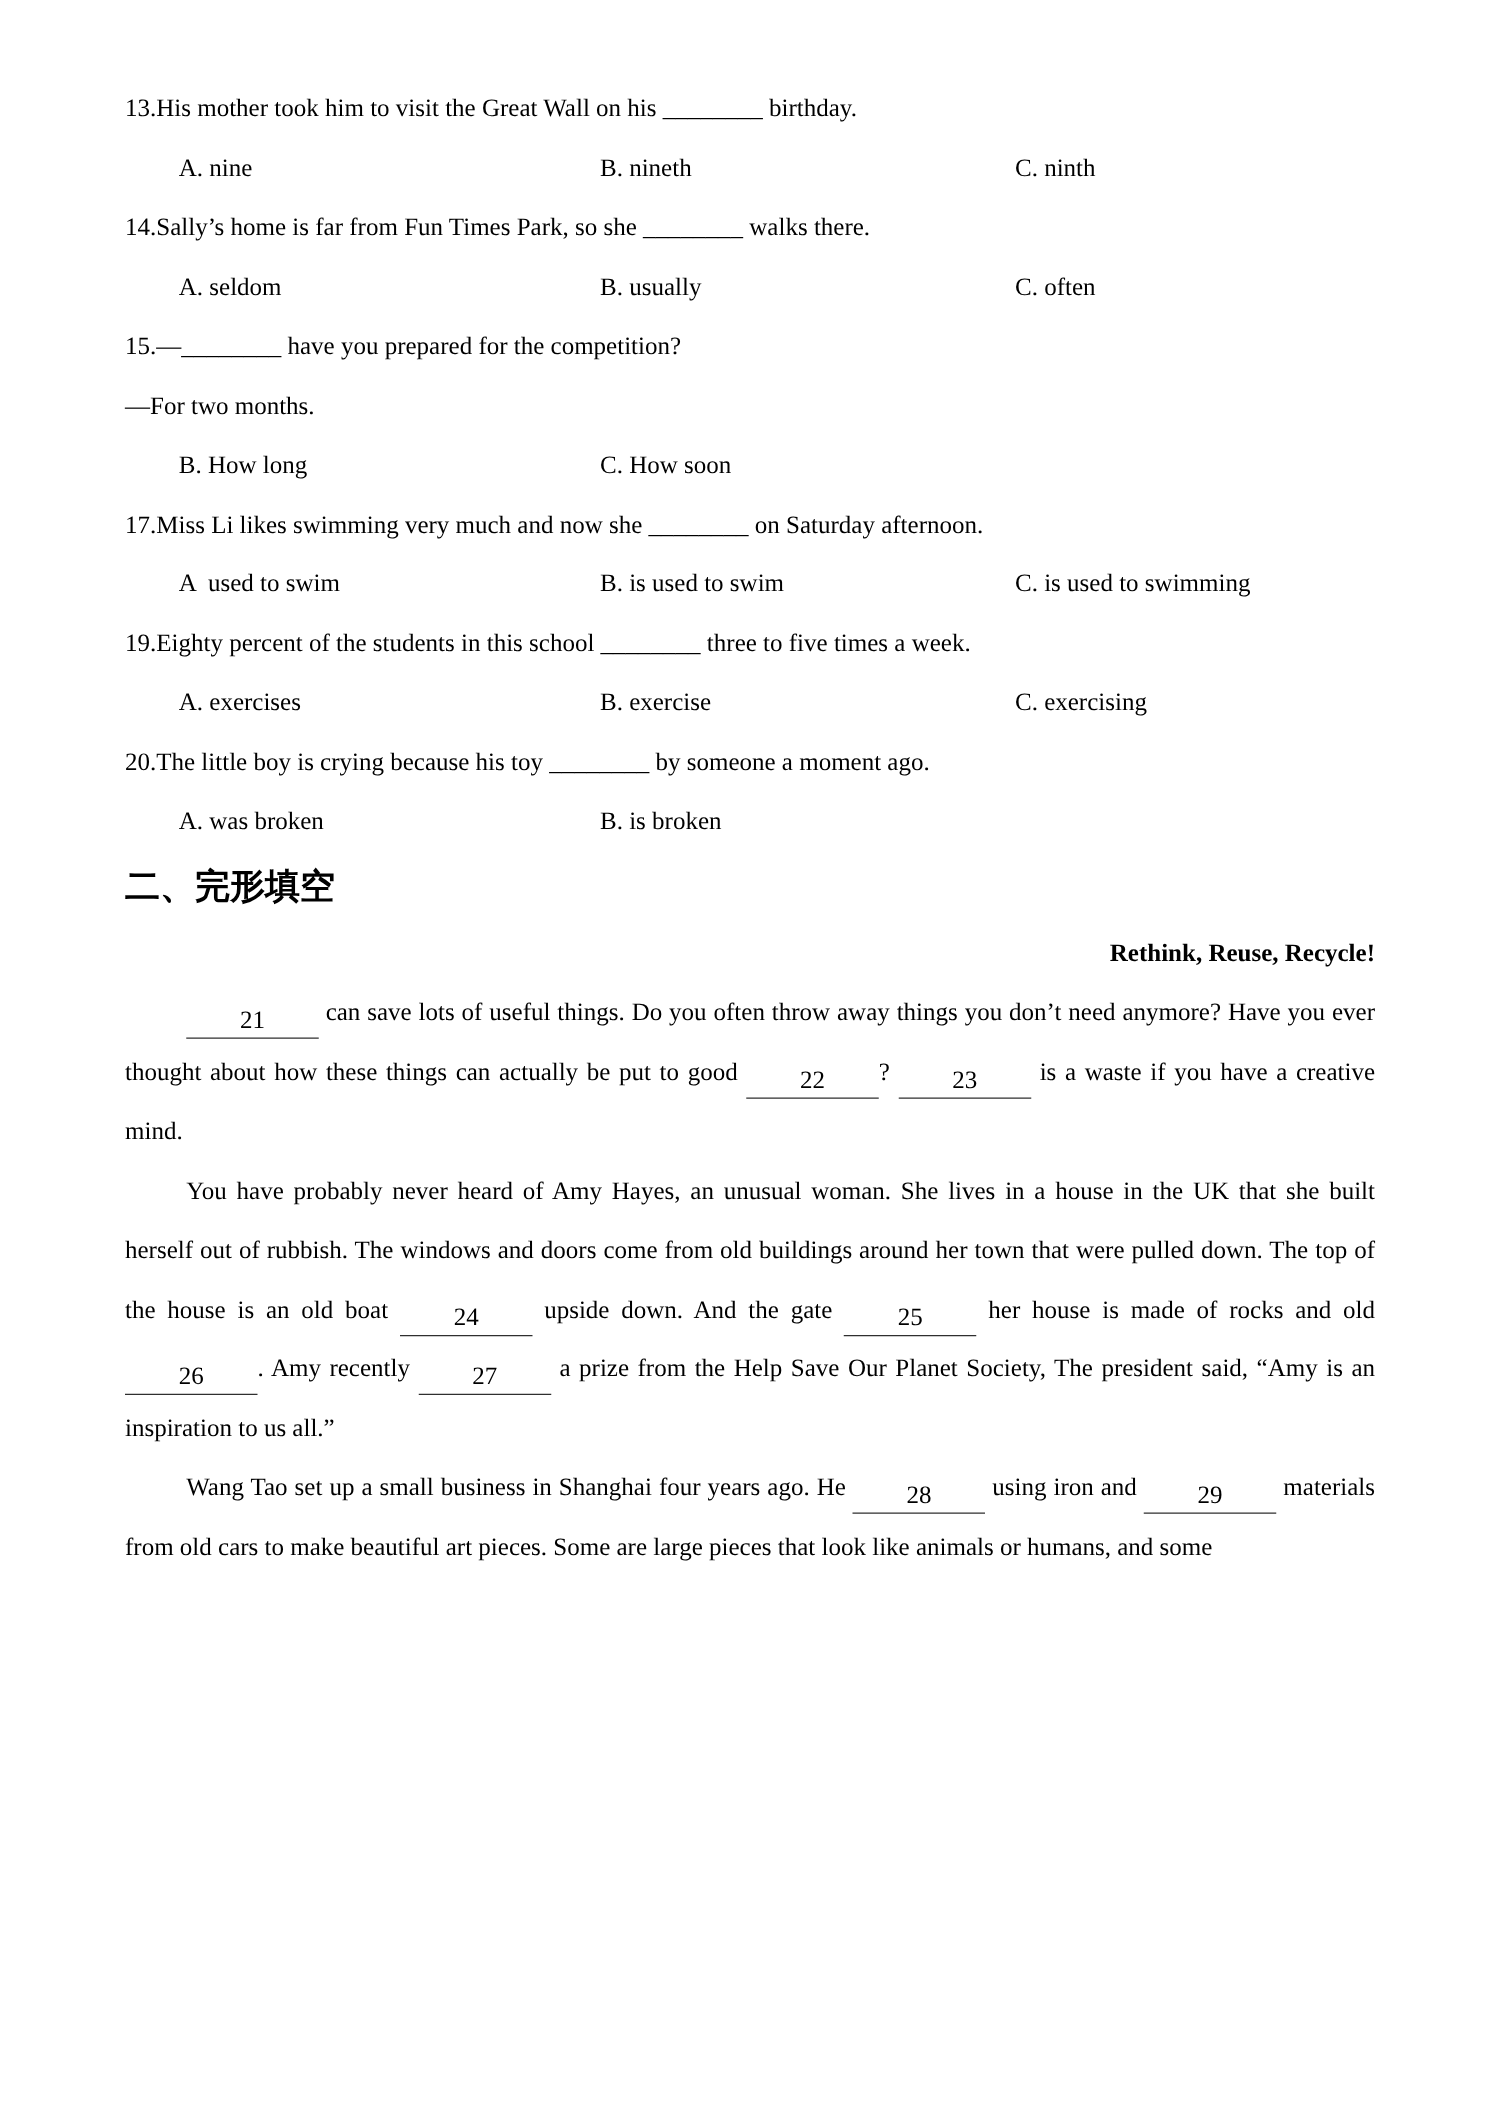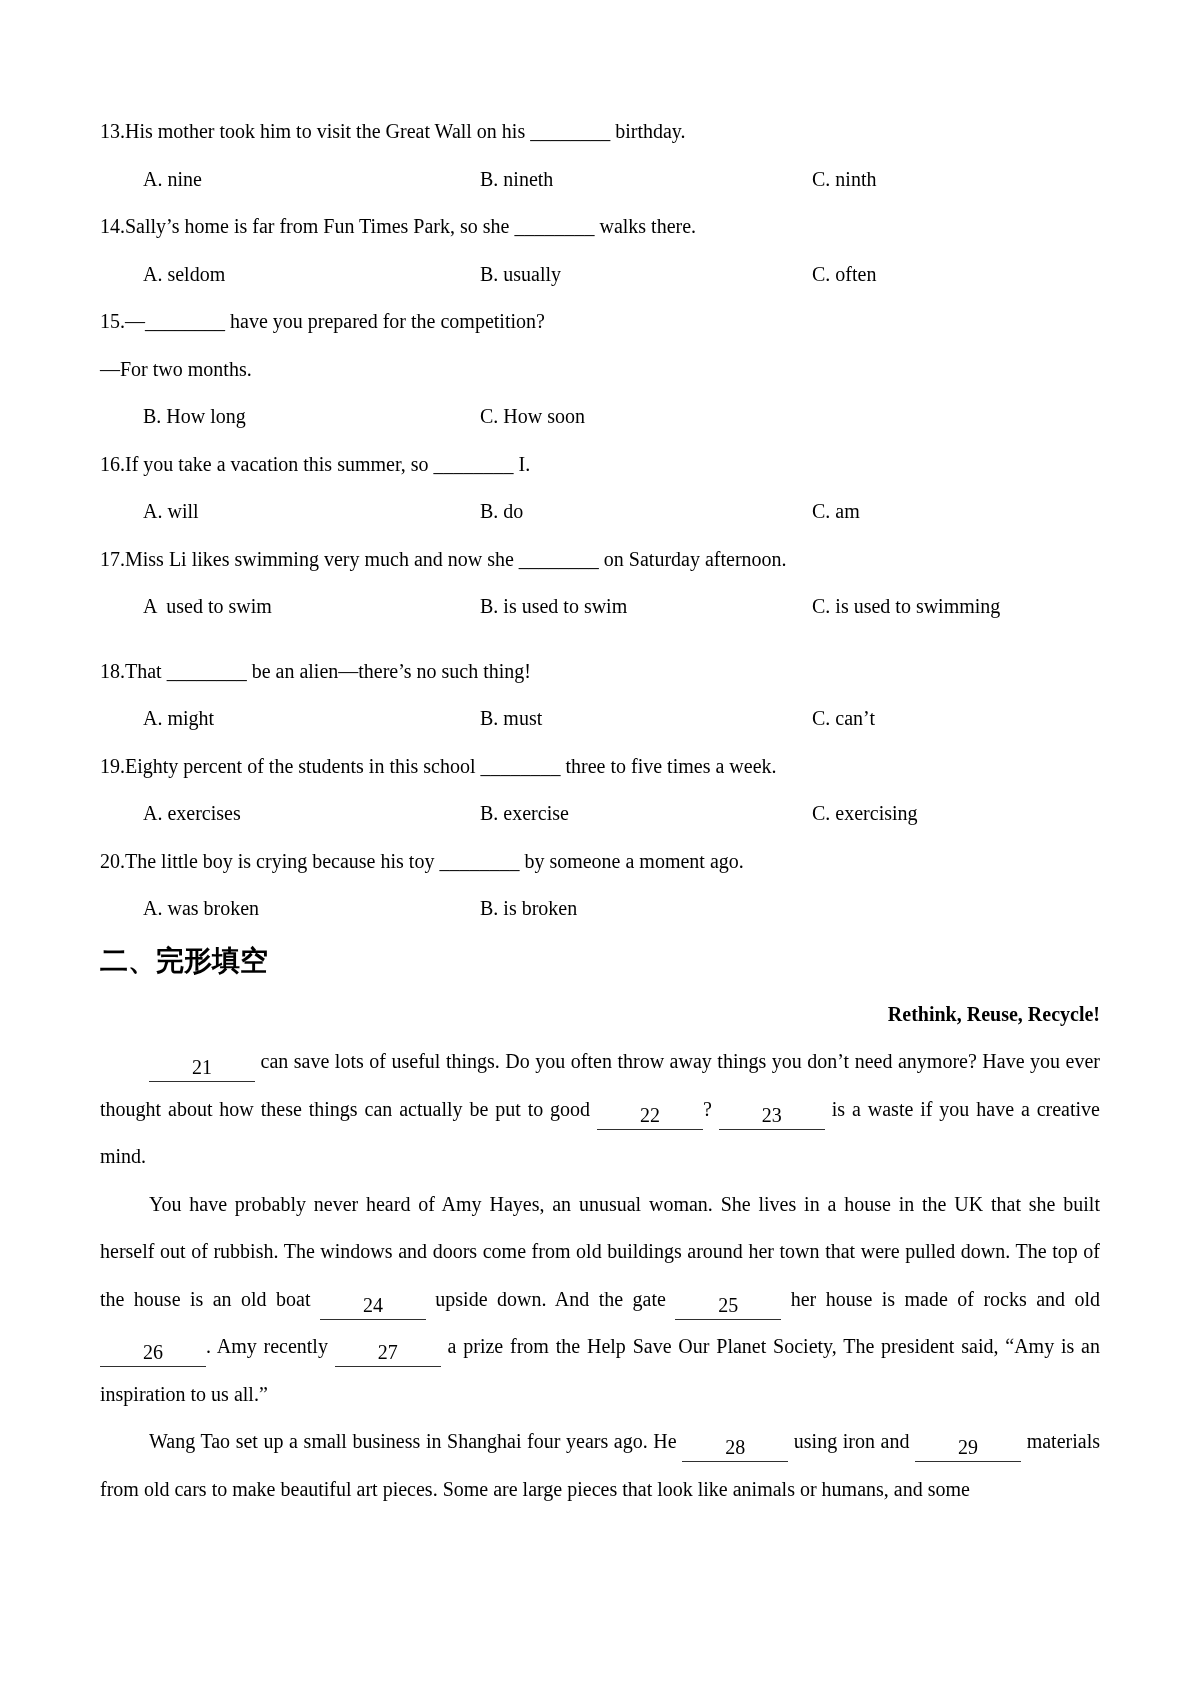--- a/index.html
+++ b/index.html
@@ -12,21 +12,21 @@
   }
   body {
     font-family: "Liberation Serif", "DejaVu Serif", serif;
     font-size: 20px;
     color: #000000;
     -webkit-font-smoothing: antialiased;
   }
   .doc {
     width: 1000px;
     margin: 0 auto 0 100px;
-    padding-top: 108px;
+    padding-top: 64px;
   }
   .q, .opts, .resp {
     line-height: 47.5px;
     margin: 0;
   }
   .qblock { margin: 0; }
   .qblock.mt-extra { margin-top: 17px; }
   .opts {
     display: grid;
     grid-template-columns: 337px 332px 1fr;
@@ -89,46 +89,30 @@
 
     <div class="qblock">
       <div class="q">15.—________ have you prepared for the competition?</div>
       <div class="q resp">—For two months.</div>
       <div class="opts">
         <span class="opt">B. How long</span>
         <span class="opt">C. How soon</span>
       </div>
     </div>
 
-    <div class="qblock">
-      <div class="q">16.If you take a vacation this summer, so ________ I.</div>
-      <div class="opts">
-        <span class="opt">A. will</span>
-        <span class="opt">B. do</span>
-        <span class="opt">C. am</span>
-      </div>
-    </div>
 
     <div class="qblock">
       <div class="q">17.Miss Li likes swimming very much and now she ________ on Saturday afternoon.</div>
       <div class="opts">
         <span class="opt">A  used to swim</span>
         <span class="opt">B. is used to swim</span>
         <span class="opt">C. is used to swimming</span>
       </div>
     </div>
 
-    <div class="qblock mt-extra">
-      <div class="q">18.That ________ be an alien—there’s no such thing!</div>
-      <div class="opts">
-        <span class="opt">A. might</span>
-        <span class="opt">B. must</span>
-        <span class="opt">C. can’t</span>
-      </div>
-    </div>
 
     <div class="qblock">
       <div class="q">19.Eighty percent of the students in this school ________ three to five times a week.</div>
       <div class="opts">
         <span class="opt">A. exercises</span>
         <span class="opt">B. exercise</span>
         <span class="opt">C. exercising</span>
       </div>
     </div>
 

